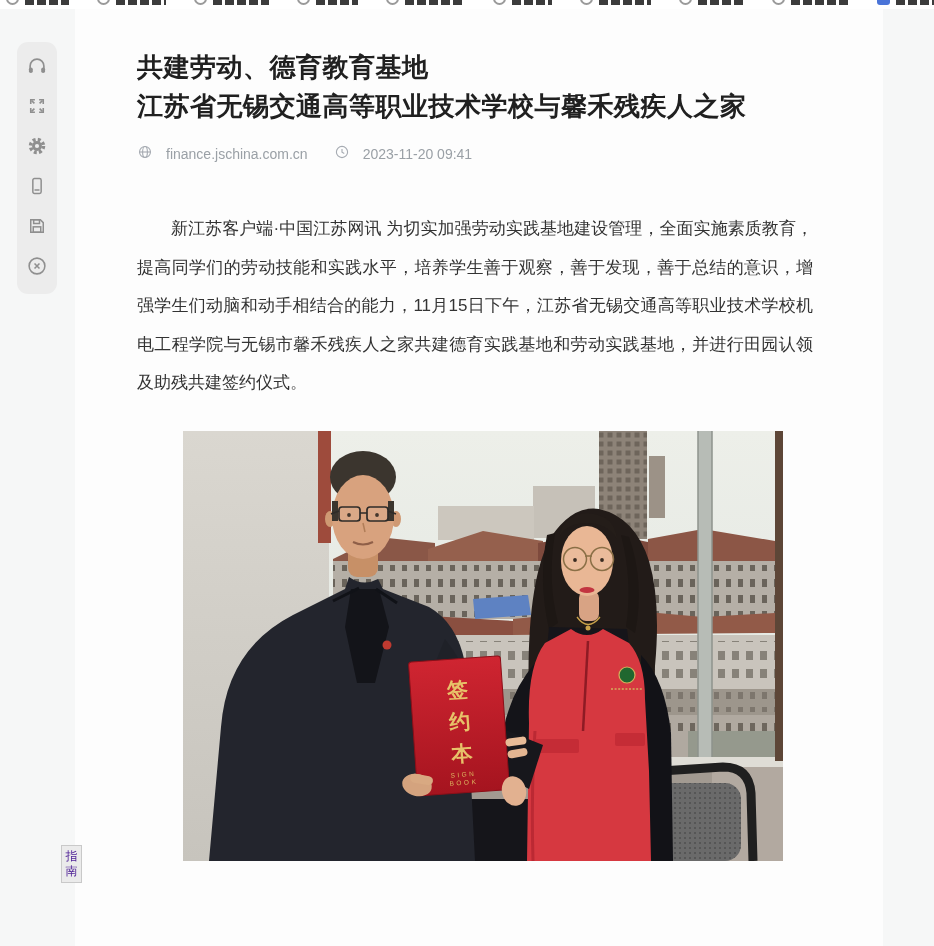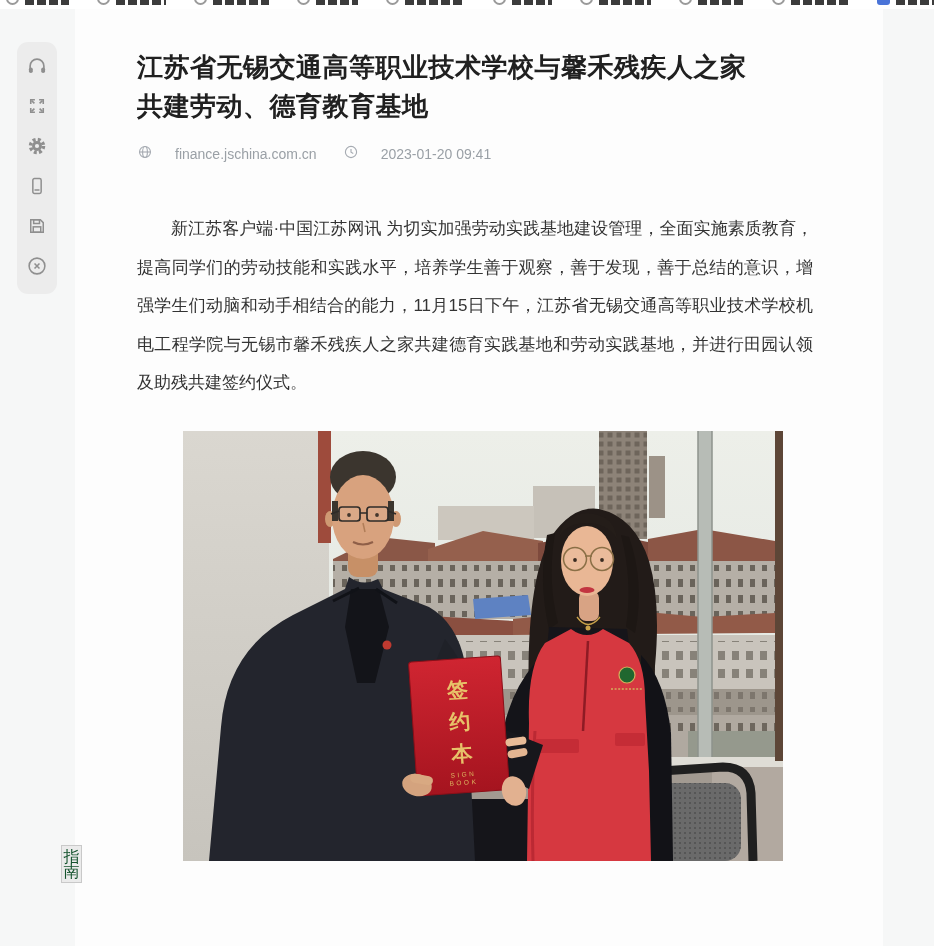--- a/index.html
+++ b/index.html
@@ -18,28 +18,28 @@
   .card-inner{padding:39px 61px 0 62px;}
 
   
   .tool-rail{position:absolute;left:17px;top:42px;width:40px;height:252px;background:#ececec;
     border-radius:11px;z-index:40;display:flex;flex-direction:column;align-items:center;padding-top:4px;box-sizing:border-box;}
   .tool-btn{width:40px;height:40px;display:flex;align-items:center;justify-content:center;cursor:pointer;}
   .tool-btn svg{display:block;}
 
   
   .guide-tab{position:absolute;left:61px;top:845px;width:19px;padding:3px 0;background:#ebebeb;
-    border:1px solid #c9c9c9;color:#14532d;font-size:16px;line-height:15px;text-align:center;
+    border:1px solid #c9c9c9;color:#4c1d95;font-size:12px;line-height:15px;text-align:center;
     z-index:45;cursor:pointer;word-break:break-all;}
 
   
   .title{font-size:26px;font-weight:700;color:#202020;line-height:39px;letter-spacing:.5px;margin:0;}
   .title span{display:block;}
   .meta{display:flex;align-items:center;gap:26px;margin-top:18px;color:#9aa0a6;font-size:14px;}
-  .meta-item{display:flex;align-items:center;gap:22px;}
+  .meta-item{display:flex;align-items:center;gap:13px;}
   .article-body{margin-top:47px;}
   .article-body p{font-size:17px;color:#333;line-height:38.5px;text-align:justify;
     text-indent:2em;margin:0 9px 28px 0;}
   figure.photo{margin:8px 0 0 46px;width:600px;height:430px;overflow:hidden;}
 </style>
 </head>
 <body>
 
 <div class="top-bar">
   <div class="bm-row" id="bm-row">
@@ -82,42 +82,42 @@
       <div class="bm-item">
         <div class="bm-ic square"></div>
         <div class="bm-txt" style="width: 40px;"></div>
       </div>
     </div>
 </div>
 
 <div class="card">
   <div class="card-inner">
     <h1 class="title">
+      <span>共建劳动、德育教育基地</span>
       <span>江苏省无锡交通高等职业技术学校与馨禾残疾人之家</span>
-      <span>共建劳动、德育教育基地</span>
     </h1>
     <div class="meta">
       <div class="meta-item">
         <span>
           <svg width="16" height="16" viewBox="0 0 24 24" fill="none" stroke="#a6abb2" stroke-width="1.7">
             <circle cx="12" cy="12" r="8.2"></circle>
               <ellipse cx="12" cy="12" rx="3.6" ry="8.2"></ellipse>
               <path d="M3.8,12 h16.4"></path>
           </svg>
         </span>
         <span>finance.jschina.com.cn</span>
       </div>
       <div class="meta-item">
         <span>
           <svg width="16" height="16" viewBox="0 0 24 24" fill="none" stroke="#a6abb2" stroke-width="1.7">
             <circle cx="12" cy="12" r="8.4"></circle>
               <path d="M12,7.4 v5 l3.4,2"></path>
           </svg>
         </span>
-        <span>2023-01-20 09:41</span>
+        <span>2023-11-20 09:41</span>
       </div>
     </div>
 
     <div class="article-body">
       <p>新江苏客户端·中国江苏网讯 为切实加强劳动实践基地建设管理，全面实施素质教育，提高同学们的劳动技能和实践水平，培养学生善于观察，善于发现，善于总结的意识，增强学生们动脑和动手相结合的能力，11月15日下午，江苏省无锡交通高等职业技术学校机电工程学院与无锡市馨禾残疾人之家共建德育实践基地和劳动实践基地，并进行田园认领及助残共建签约仪式。</p>
 
       <figure class="photo">
         <svg width="600" height="440" viewBox="0 0 600 440">
           <defs>
             <linearGradient id="sky" x1="0" y1="0" x2="0" y2="1">

